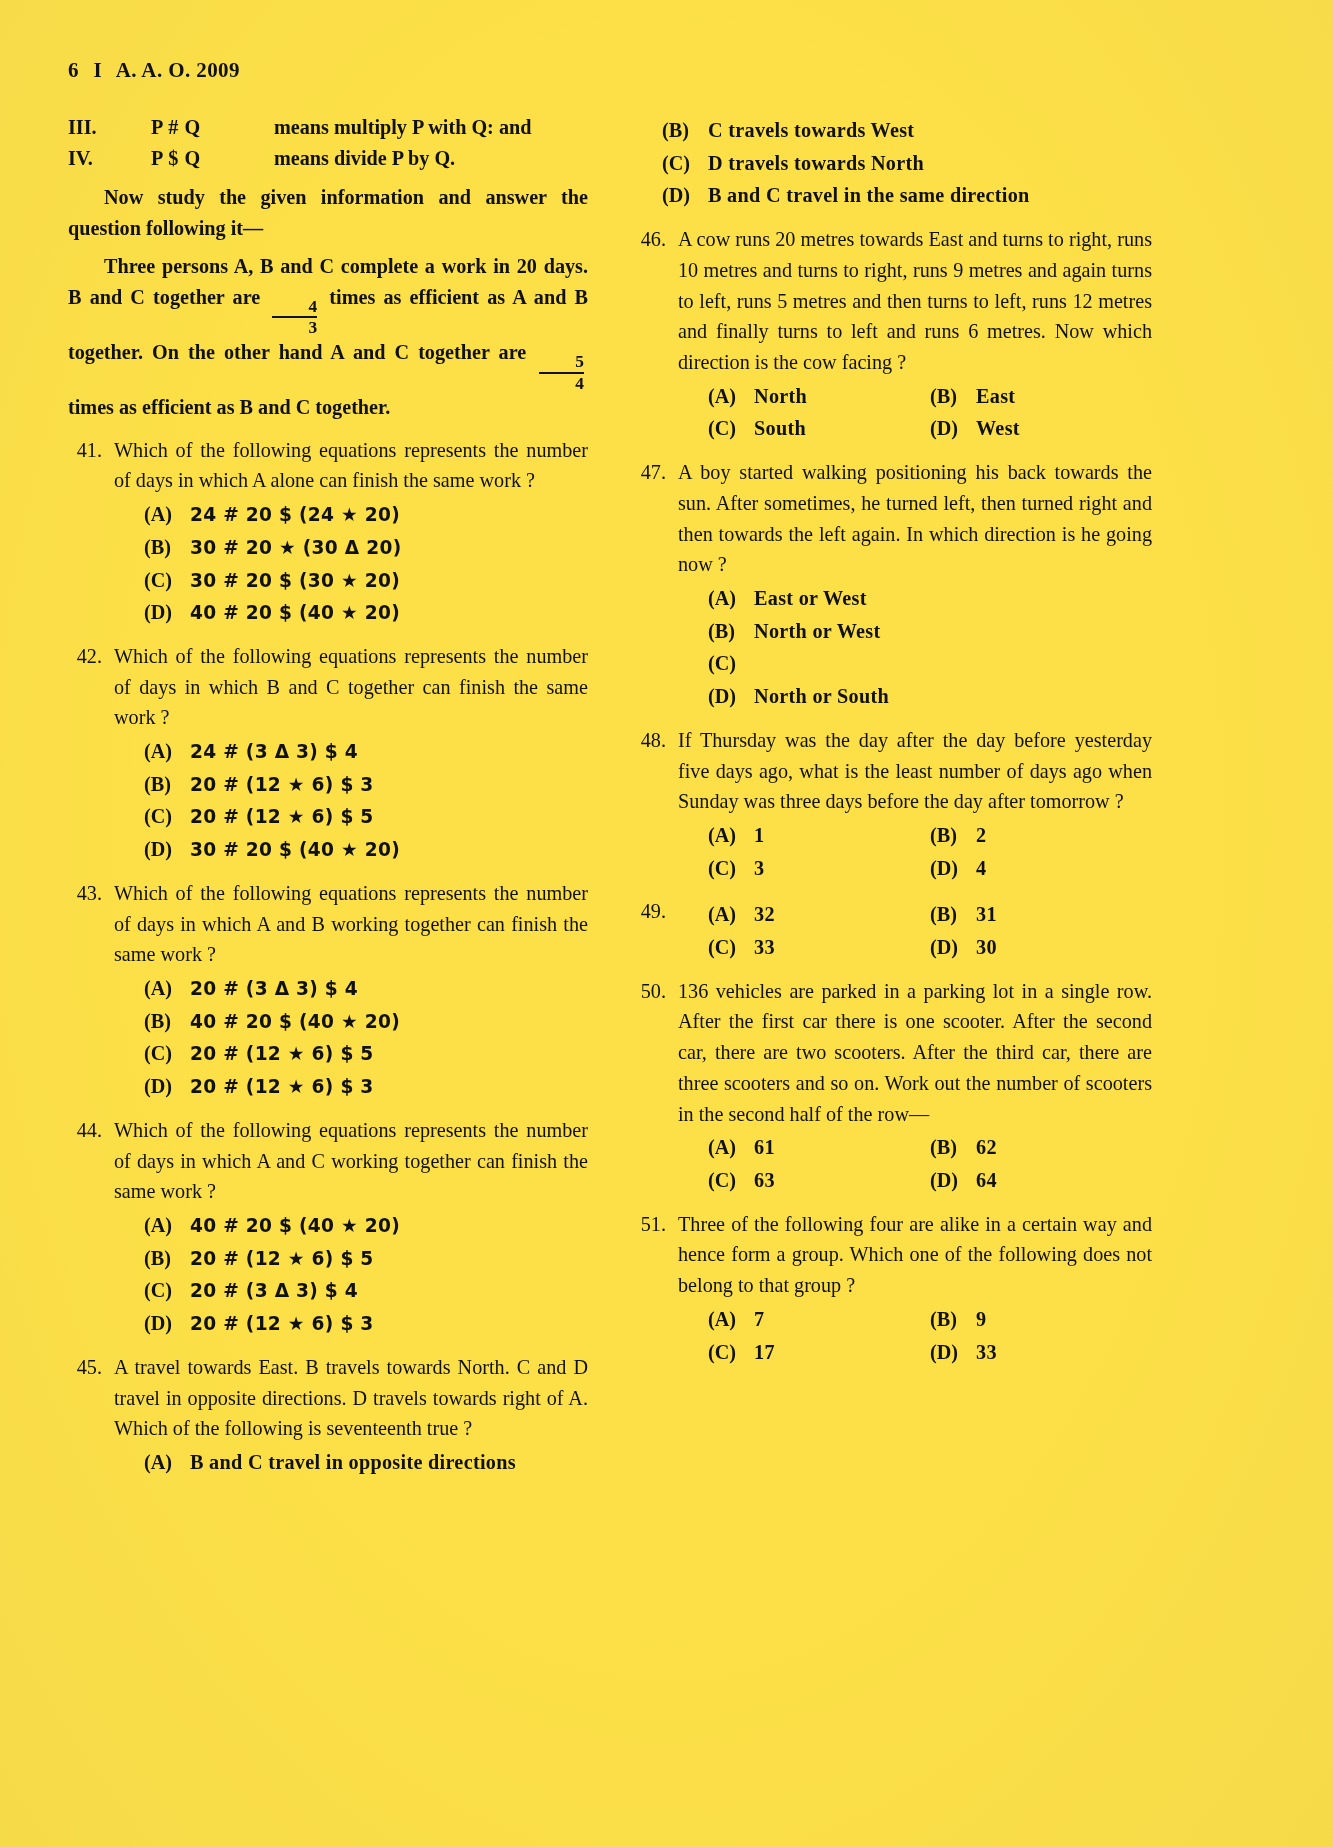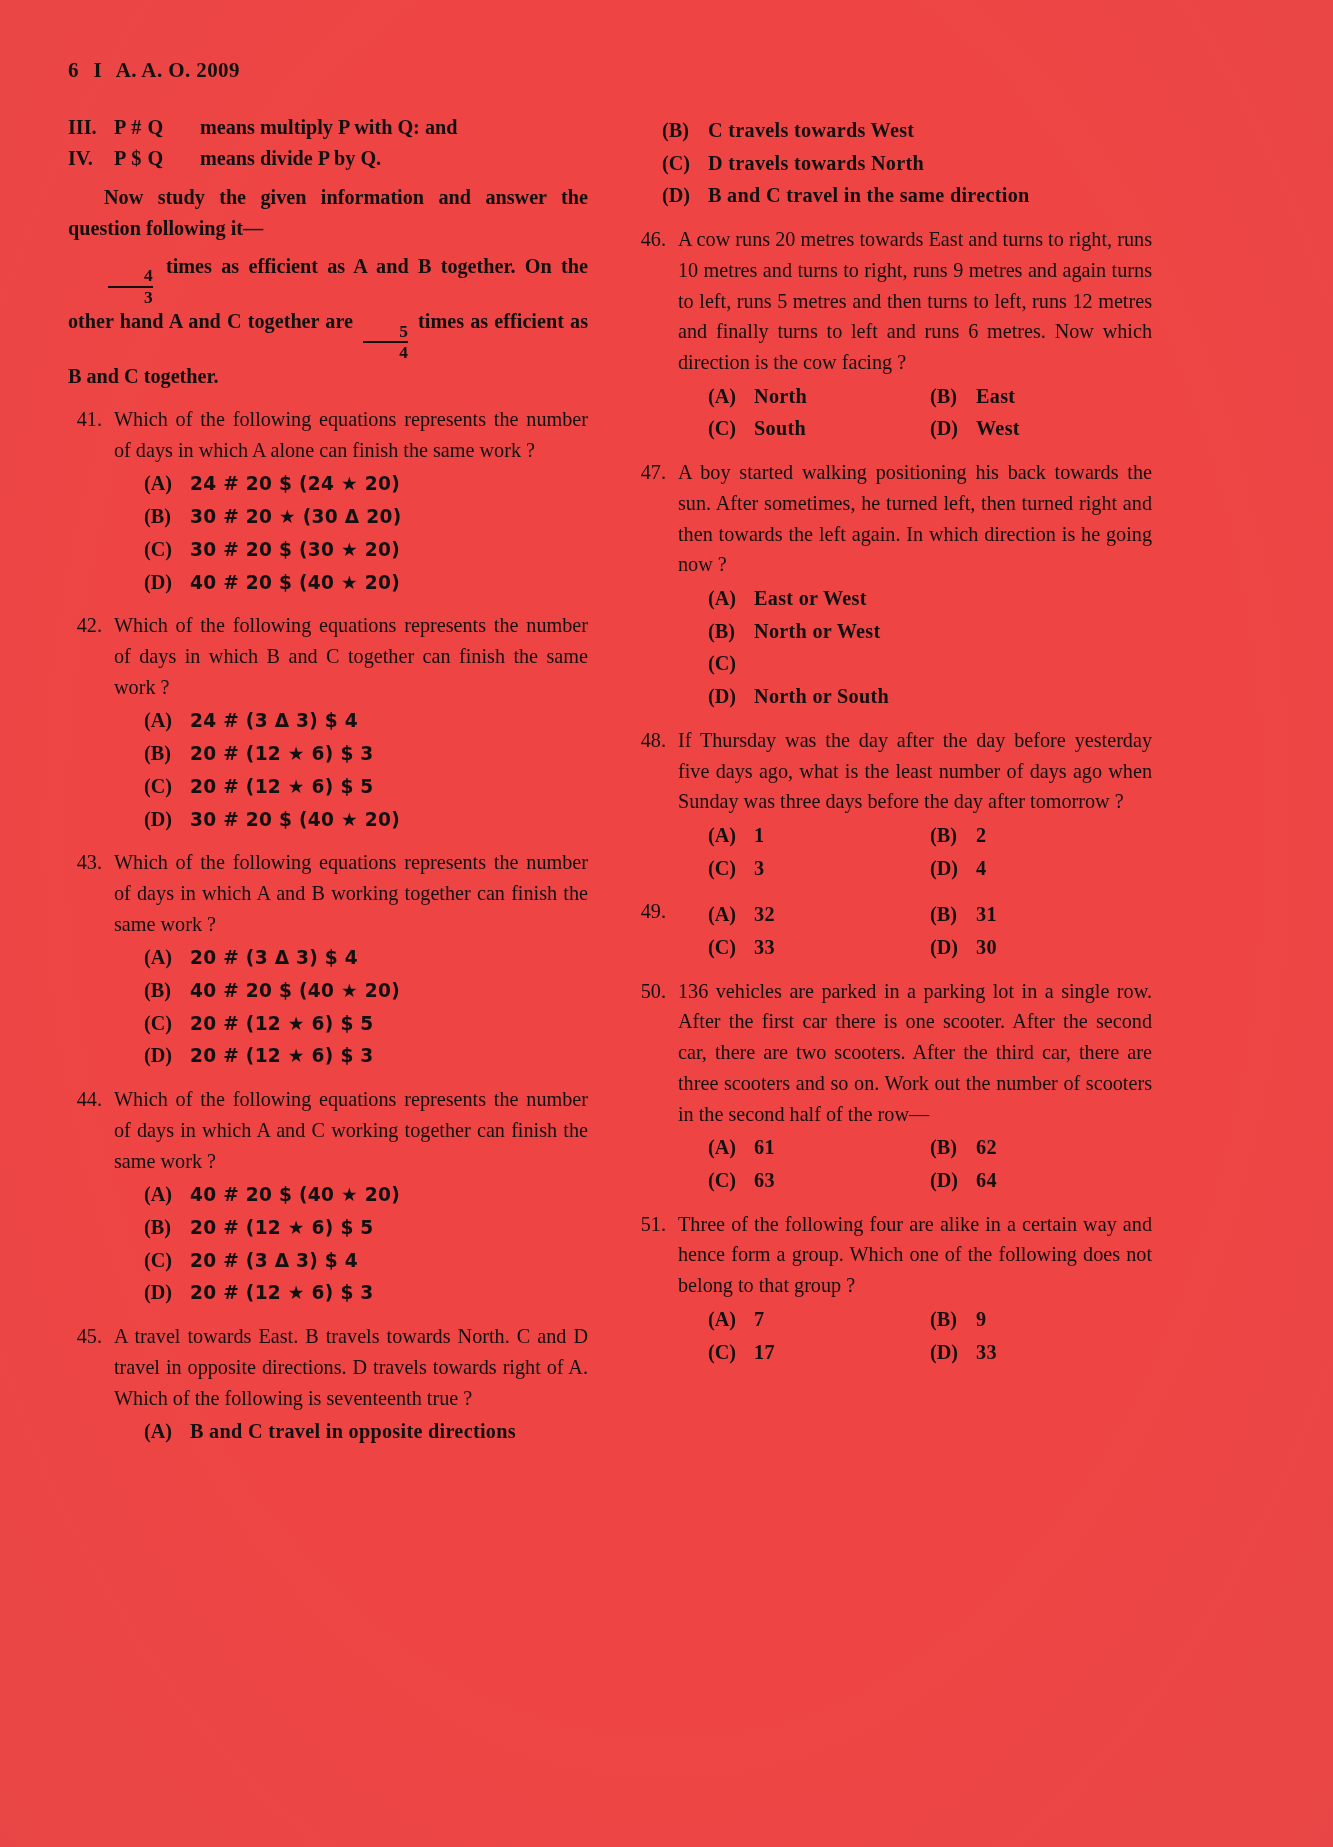--- a/index.html
+++ b/index.html
@@ -11,21 +11,21 @@
     width: 1333px;
     height: 1847px;
     font-family: "Liberation Serif", "DejaVu Serif", serif;
     color: #111111;
     position: relative;
     overflow: hidden;
   }
   .page {
     position: absolute;
     inset: 0;
-    background: #ef4444;
+    background: #fde047;
     padding: 4px;
   }
   
   .paper-tint {
     position: absolute;
     inset: 0;
     background:
       radial-gradient(ellipse at 50% 45%, rgba(255,255,255,0) 55%, rgba(120,115,105,0.055) 100%);
     pointer-events: none;
   }
@@ -58,20 +58,21 @@
   .col-right { margin-left: 44px; }
 
   
   .block { margin-bottom: 2px; }
 
   .def-line {
     display: flex;
     align-items: baseline;
     font-weight: bold;
     white-space: nowrap;
+    gap: 37px;
   }
   .def-num { width: 46px; flex: 0 0 46px; }
   .def-expr { width: 86px; flex: 0 0 86px; letter-spacing: 0.5px; }
   .def-text { flex: 1 1 auto; }
 
   p.para {
     margin: 0;
     text-indent: 36px;
     text-align: justify;
     font-weight: bold;
@@ -171,20 +172,21 @@
         </div>
       </div>
 
       <div class="spacer-sm"></div>
 
       <p class="para">Now study the given information and answer the question following it—</p>
 
       <div class="spacer-sm"></div>
 
       <p class="para">
+        <span>Three persons A, B and C complete a work in 20 days. B and C together are</span>
         <span class="frac">
             <span class="num">4</span>
             <span class="bar"></span>
             <span class="den">3</span>
           </span>
         <span>times as efficient as A and B together. On the other hand A and C together are</span>
         <span class="frac">
             <span class="num">5</span>
             <span class="bar"></span>
             <span class="den">4</span>

